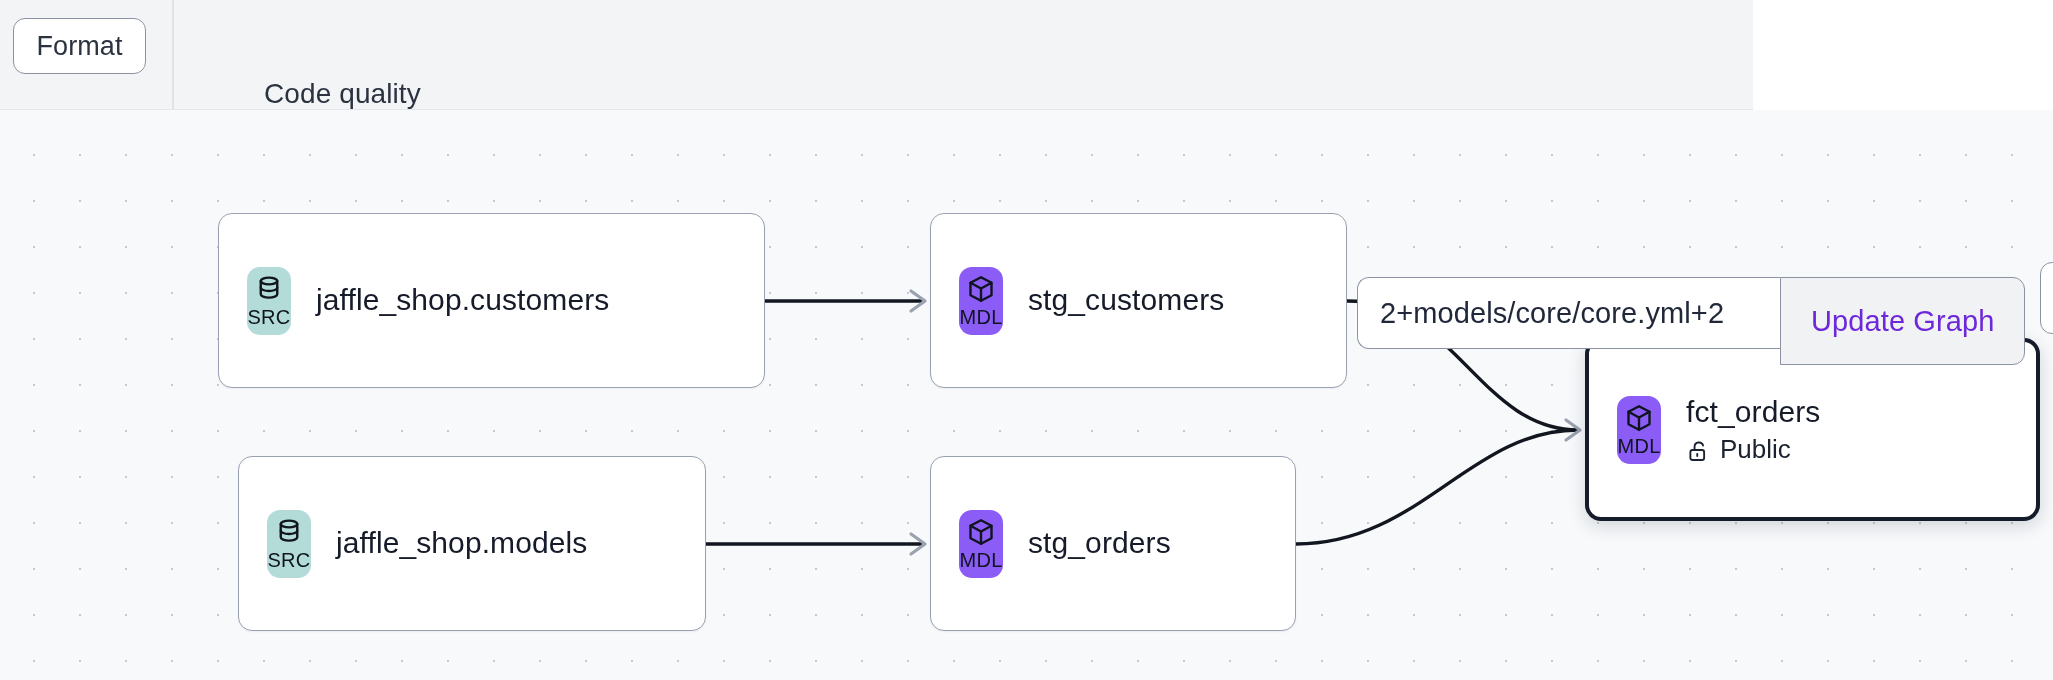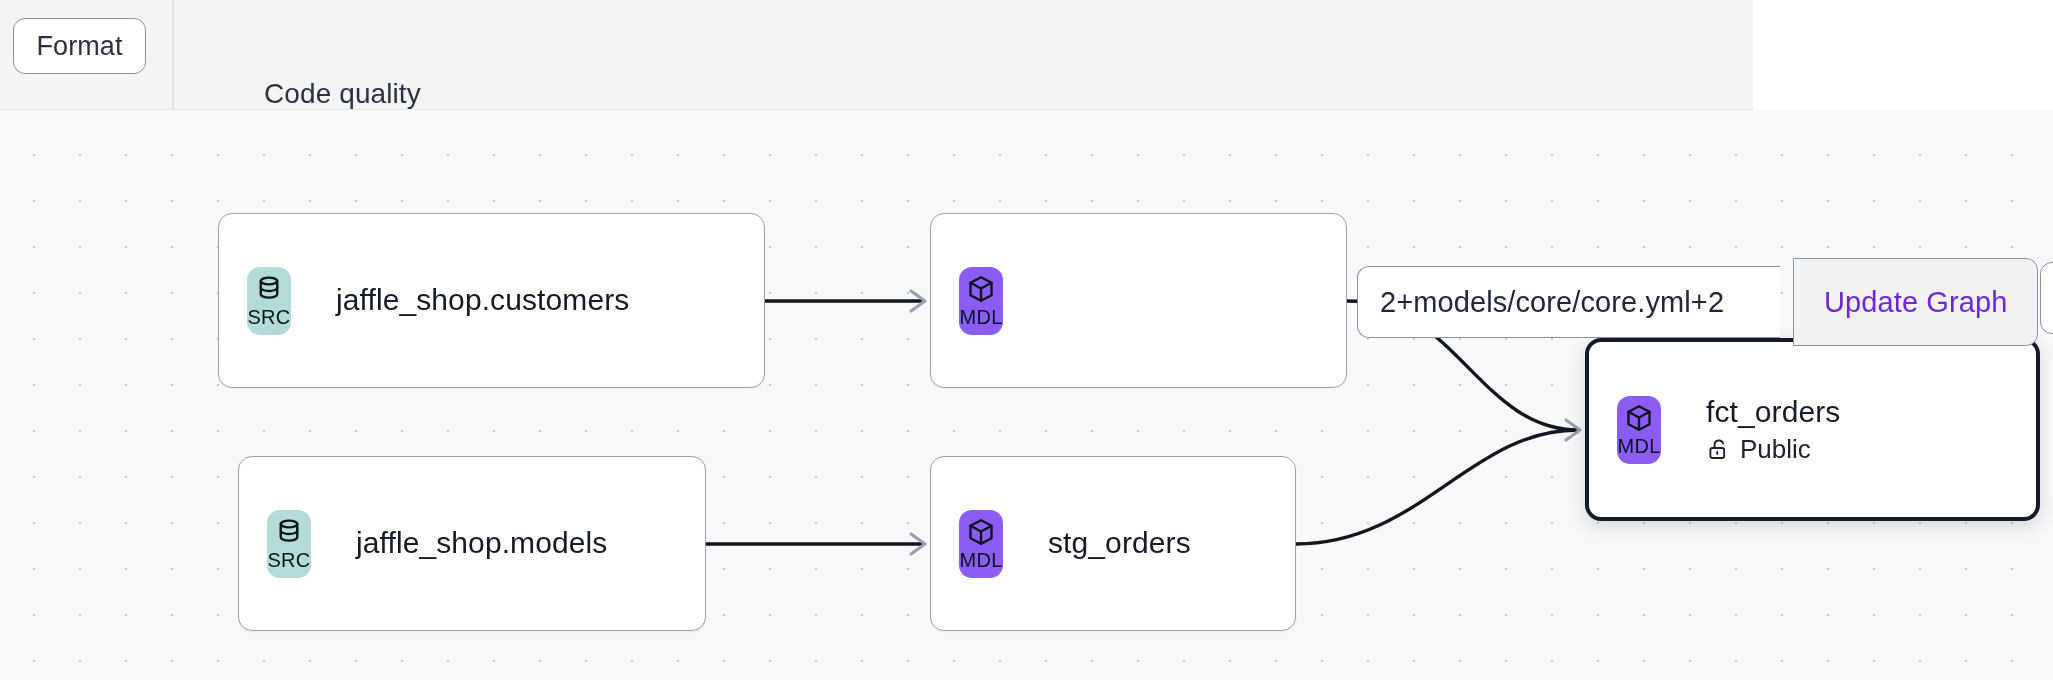--- a/index.html
+++ b/index.html
@@ -93,34 +93,34 @@
   }
   .badge.src { background: #b3dcd9; }
   .badge.mdl { background: #8b5cf6; }
   .badge svg { display: block; }
   .badge-text {
     font-size: 20px; font-weight: 400; color: #0f141e;
     line-height: 1; margin-top: 3px; letter-spacing: .3px;
     font-family: "Liberation Sans", sans-serif;
   }
 
-  .node-body { display: flex; flex-direction: column; justify-content: center; margin-left: 20px; }
+  .node-body { display: flex; flex-direction: column; justify-content: center; }
   .node-label {
     font-size: 30px; color: #151b28; white-space: nowrap;
     letter-spacing: .1px; line-height: 1.15;
   }
   .node-sub {
-    display: flex; align-items: center; gap: 9px;
+    display: flex; align-items: flex-end; gap: 9px;
     font-size: 26px; color: #1b2231; margin-top: 6px;
     line-height: 1.1;
   }
   .node-sub svg { display: block; flex: none; }
 
   
-  #graph-toolbar { position: absolute; left: 1357px; top: 148px; display: flex; align-items: center; z-index: 6; gap: 13px; }
+  #graph-toolbar { position: absolute; left: 1357px; top: 167px; display: flex; align-items: flex-start; z-index: 6; }
 
   #selector-input {
     width: 423px; height: 72px;
     background: #ffffff;
     border: 1.6px solid #8b93a3;
     border-right: none;
     border-radius: 12px 0 0 12px;
     font-size: 29px; color: #20283a;
     font-family: "Liberation Sans", sans-serif;
     padding: 0 22px;
@@ -203,20 +203,23 @@
     </div>
 
     <div class="node" style="left:930px; top:103px; width:417px; height:175px; padding-left:28px; gap:25px;">
       <div class="badge mdl">
         <svg width="30" height="30" viewBox="0 0 24 24" fill="none" stroke="#0f141e" stroke-width="1.9" stroke-linecap="round" stroke-linejoin="round">
           <path d="M12 2.6 20.4 7v10L12 21.4 3.6 17V7z"></path>
           <path d="M3.6 7 12 11.6 20.4 7"></path>
           <path d="M12 11.6v9.8"></path>
         </svg>
         <span class="badge-text">MDL</span>
+      </div>
+      <div class="node-body">
+        <span class="node-label">stg_customers</span>
       </div>
     </div>
 
     <div class="node" style="left:238px; top:346px; width:468px; height:175px; padding-left:28px; gap:25px;">
       <div class="badge src">
         <svg width="30" height="30" viewBox="0 0 24 24" fill="none" stroke="#0f141e" stroke-width="1.9" stroke-linecap="round" stroke-linejoin="round">
           <ellipse cx="12" cy="5.6" rx="6.6" ry="2.7"></ellipse>
           <path d="M5.4 5.6v5.3c0 1.5 3 2.7 6.6 2.7s6.6-1.2 6.6-2.7V5.6"></path>
           <path d="M5.4 10.9v5.3c0 1.5 3 2.7 6.6 2.7s6.6-1.2 6.6-2.7v-5.3"></path>
         </svg>

